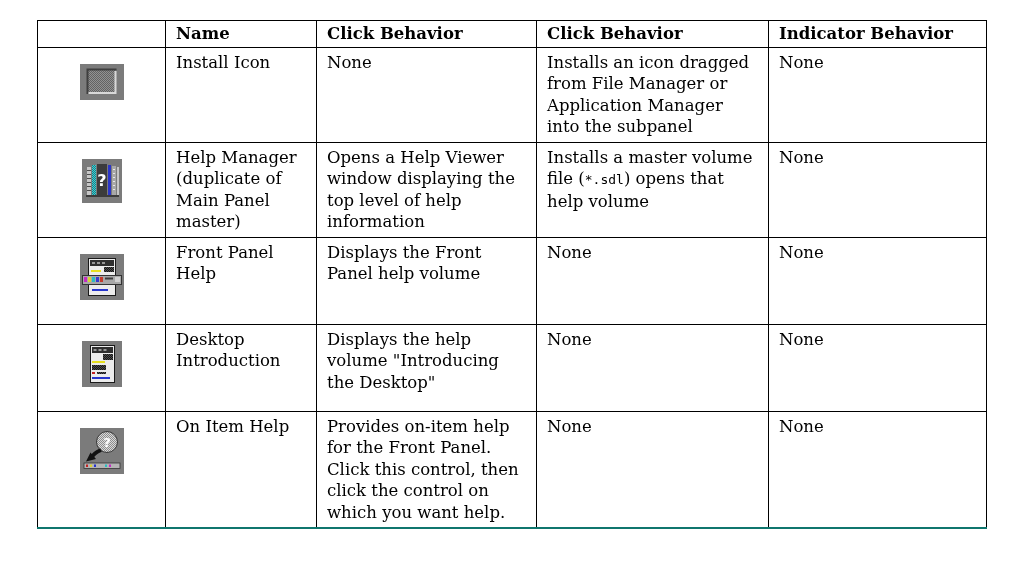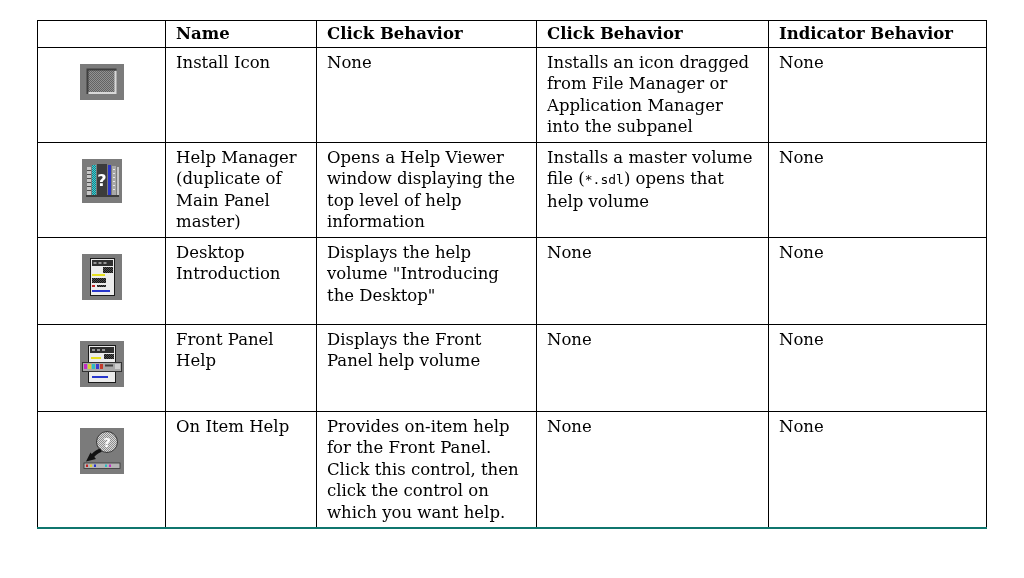--- a/index.html
+++ b/index.html
@@ -120,46 +120,20 @@
     <rect x="35" y="8" width="2" height="28" fill="#c6c6c6"></rect>
   </svg>
 </span></td>
           <td><span>Help Manager (duplicate of Main Panel master)</span></td>
           <td><span>Opens a Help Viewer window displaying the top level of help information</span></td>
           <td><span>Installs a master volume file (</span><span class="mono">*.sdl</span><span>) opens that help volume</span></td>
           <td><span>None</span></td>
         </tr>
         <tr>
           <td class="icon-cell"><span class="icon-box">
-  <svg width="40" height="46" viewBox="0 0 40 46" xmlns="http://www.w3.org/2000/svg">
-    <defs>
-      <pattern id="p-dk-di" width="2" height="2" patternUnits="userSpaceOnUse">
-        <rect width="2" height="2" fill="#4c4c4c"></rect>
-        <path d="M0 0h1v1H0zM1 1h1v1H1z" fill="#161616"></path>
-      </pattern>
-    </defs>
-    <rect width="40" height="46" fill="#7b7b7b"></rect>
-    <rect x="8.5" y="4.5" width="24" height="37" fill="#ececec" stroke="#1a1a1a"></rect>
-    <rect x="10" y="6" width="21" height="6" fill="#2e2e2e"></rect>
-    <path d="M11.5 9h3M16.5 9h3M21.5 9h3" stroke="#ffffff" stroke-width="1.2"></path>
-    <rect x="21" y="13" width="10" height="6" fill="url(#p-dk-di)"></rect>
-    <rect x="10" y="20" width="13" height="2" fill="#e6df1f"></rect>
-    <rect x="10" y="24" width="14" height="5" fill="url(#p-dk-di)"></rect>
-    <rect x="10" y="31" width="3" height="2" fill="#c32222"></rect>
-    <rect x="15" y="31" width="9" height="2" fill="url(#p-dk-di)"></rect>
-    <rect x="10" y="36" width="18" height="2" fill="#2635cc"></rect>
-  </svg>
-</span></td>
-          <td><span>Desktop Introduction</span></td>
-          <td><span>Displays the help volume "Introducing the Desktop"</span></td>
-          <td><span>None</span></td>
-          <td><span>None</span></td>
-        </tr>
-        <tr>
-          <td class="icon-cell"><span class="icon-box">
   <svg width="44" height="46" viewBox="0 0 44 46" xmlns="http://www.w3.org/2000/svg">
     <defs>
       <pattern id="p-dk-fp" width="2" height="2" patternUnits="userSpaceOnUse">
         <rect width="2" height="2" fill="#4c4c4c"></rect>
         <path d="M0 0h1v1H0zM1 1h1v1H1z" fill="#161616"></path>
       </pattern>
     </defs>
     <rect width="44" height="46" fill="#7b7b7b"></rect>
     <rect x="8.5" y="4.5" width="27" height="37" fill="#ececec" stroke="#1a1a1a"></rect>
     <rect x="10" y="6" width="24" height="6" fill="#2e2e2e"></rect>
@@ -177,20 +151,46 @@
     <rect x="12" y="35" width="16" height="2" fill="#2635cc"></rect>
   </svg>
 </span></td>
           <td><span>Front Panel Help</span></td>
           <td><span>Displays the Front Panel help volume</span></td>
           <td><span>None</span></td>
           <td><span>None</span></td>
         </tr>
         <tr>
           <td class="icon-cell"><span class="icon-box">
+  <svg width="40" height="46" viewBox="0 0 40 46" xmlns="http://www.w3.org/2000/svg">
+    <defs>
+      <pattern id="p-dk-di" width="2" height="2" patternUnits="userSpaceOnUse">
+        <rect width="2" height="2" fill="#4c4c4c"></rect>
+        <path d="M0 0h1v1H0zM1 1h1v1H1z" fill="#161616"></path>
+      </pattern>
+    </defs>
+    <rect width="40" height="46" fill="#7b7b7b"></rect>
+    <rect x="8.5" y="4.5" width="24" height="37" fill="#ececec" stroke="#1a1a1a"></rect>
+    <rect x="10" y="6" width="21" height="6" fill="#2e2e2e"></rect>
+    <path d="M11.5 9h3M16.5 9h3M21.5 9h3" stroke="#ffffff" stroke-width="1.2"></path>
+    <rect x="21" y="13" width="10" height="6" fill="url(#p-dk-di)"></rect>
+    <rect x="10" y="20" width="13" height="2" fill="#e6df1f"></rect>
+    <rect x="10" y="24" width="14" height="5" fill="url(#p-dk-di)"></rect>
+    <rect x="10" y="31" width="3" height="2" fill="#c32222"></rect>
+    <rect x="15" y="31" width="9" height="2" fill="url(#p-dk-di)"></rect>
+    <rect x="10" y="36" width="18" height="2" fill="#2635cc"></rect>
+  </svg>
+</span></td>
+          <td><span>Desktop Introduction</span></td>
+          <td><span>Displays the help volume "Introducing the Desktop"</span></td>
+          <td><span>None</span></td>
+          <td><span>None</span></td>
+        </tr>
+        <tr>
+          <td class="icon-cell"><span class="icon-box">
   <svg width="44" height="46" viewBox="0 0 44 46" xmlns="http://www.w3.org/2000/svg">
     <defs>
       <pattern id="p-lt-oi" width="2" height="2" patternUnits="userSpaceOnUse">
         <rect width="2" height="2" fill="#d9d9d9"></rect>
         <path d="M0 0h1v1H0zM1 1h1v1H1z" fill="#8d8d8d"></path>
       </pattern>
     </defs>
     <rect width="44" height="46" fill="#7b7b7b"></rect>
     <circle cx="27" cy="14" r="10.5" fill="url(#p-lt-oi)" stroke="#3a3a3a"></circle>
     <text x="27" y="19" font-size="13" font-weight="bold" fill="#ffffff" text-anchor="middle" font-family="DejaVu Sans, sans-serif">?</text>

